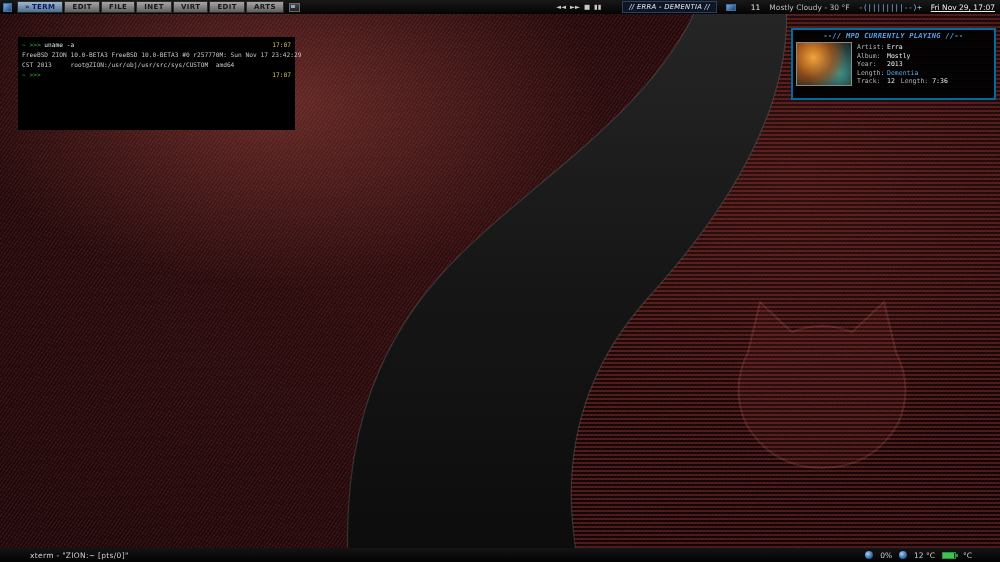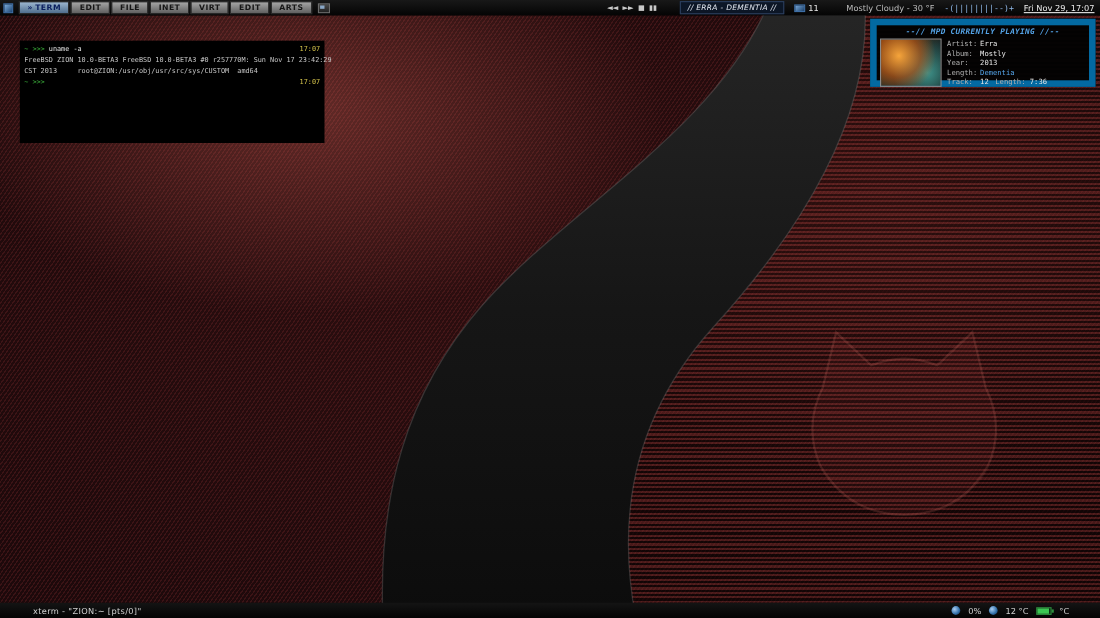--- a/index.html
+++ b/index.html
@@ -60,22 +60,22 @@
   .media-btn { color:#c9c9c9; font-size:6.5px; cursor:default; }
   .np-box {
     background:#0c1626; border:1px solid #2c3f5e; color:#e4e9f2;
     font-size:6.8px; font-style:italic; padding:1px 6px; letter-spacing:0.3px;margin-left:12px;
   }
   .mail-group { display:flex; align-items:center; gap:3px; }
   .mail-icon {
     width:10px; height:7px; border:1px solid #3d6ea6;
     background:linear-gradient(135deg,#79a9dc,#1c4068); display:inline-block;
   }
-  .mail-count { color:#e8e8e8; }
-  .weather { color:#bdbdbd;margin-left:16px; }
+  .mail-count { color:#e8e8e8;margin-left:12px; }
+  .weather { color:#bdbdbd; }
   .volume { color:#8fb8e8; letter-spacing:0; font-family:"DejaVu Sans Mono", monospace; font-size:7.5px; }
   .clock { color:#ececec;text-decoration:underline; }
 
   
   .bottombar {
     position:absolute; left:0; top:548px; width:1000px; height:14px;
     background:linear-gradient(#141414,#030303);
     display:flex; align-items:center;
     font-family:"DejaVu Sans", sans-serif; font-size:7.5px; color:#d0d0d0;
   }
@@ -103,22 +103,22 @@
   }
   .trow { display:flex; white-space:pre; }
   .trow span { white-space:pre; }
   .prompt { color:#3cb43c; }
   .cmd { color:#e2e2e2; }
   .ttime { margin-left:auto; color:#d3c24a; }
   .tout { color:#c6c6c6; }
 
   
   .mpd-panel {
-    position:absolute; left:791px; top:17px; width:205px; height:62px;
-    background:rgba(2,2,2,0.96); border:6px solid #0369a1;
+    position:absolute; left:791px; top:28px; width:205px; height:72px;
+    background:rgba(2,2,2,0.96); border:2px solid #0369a1;
     font-size:6.5px; color:#dedede;
   }
   .mpd-header {
     height:11px; display:flex; align-items:center; justify-content:center;
     color:#55a4e8; font-style:italic; font-weight:bold; font-size:7px; letter-spacing:0.3px;
   }
   .mpd-body { display:flex; gap:5px; padding:1px 3px 2px 3px;justify-content:flex-end; }
   .album-art {
     width:56px; height:44px; border:1px solid #8a8a8a; flex:none;
     background:

